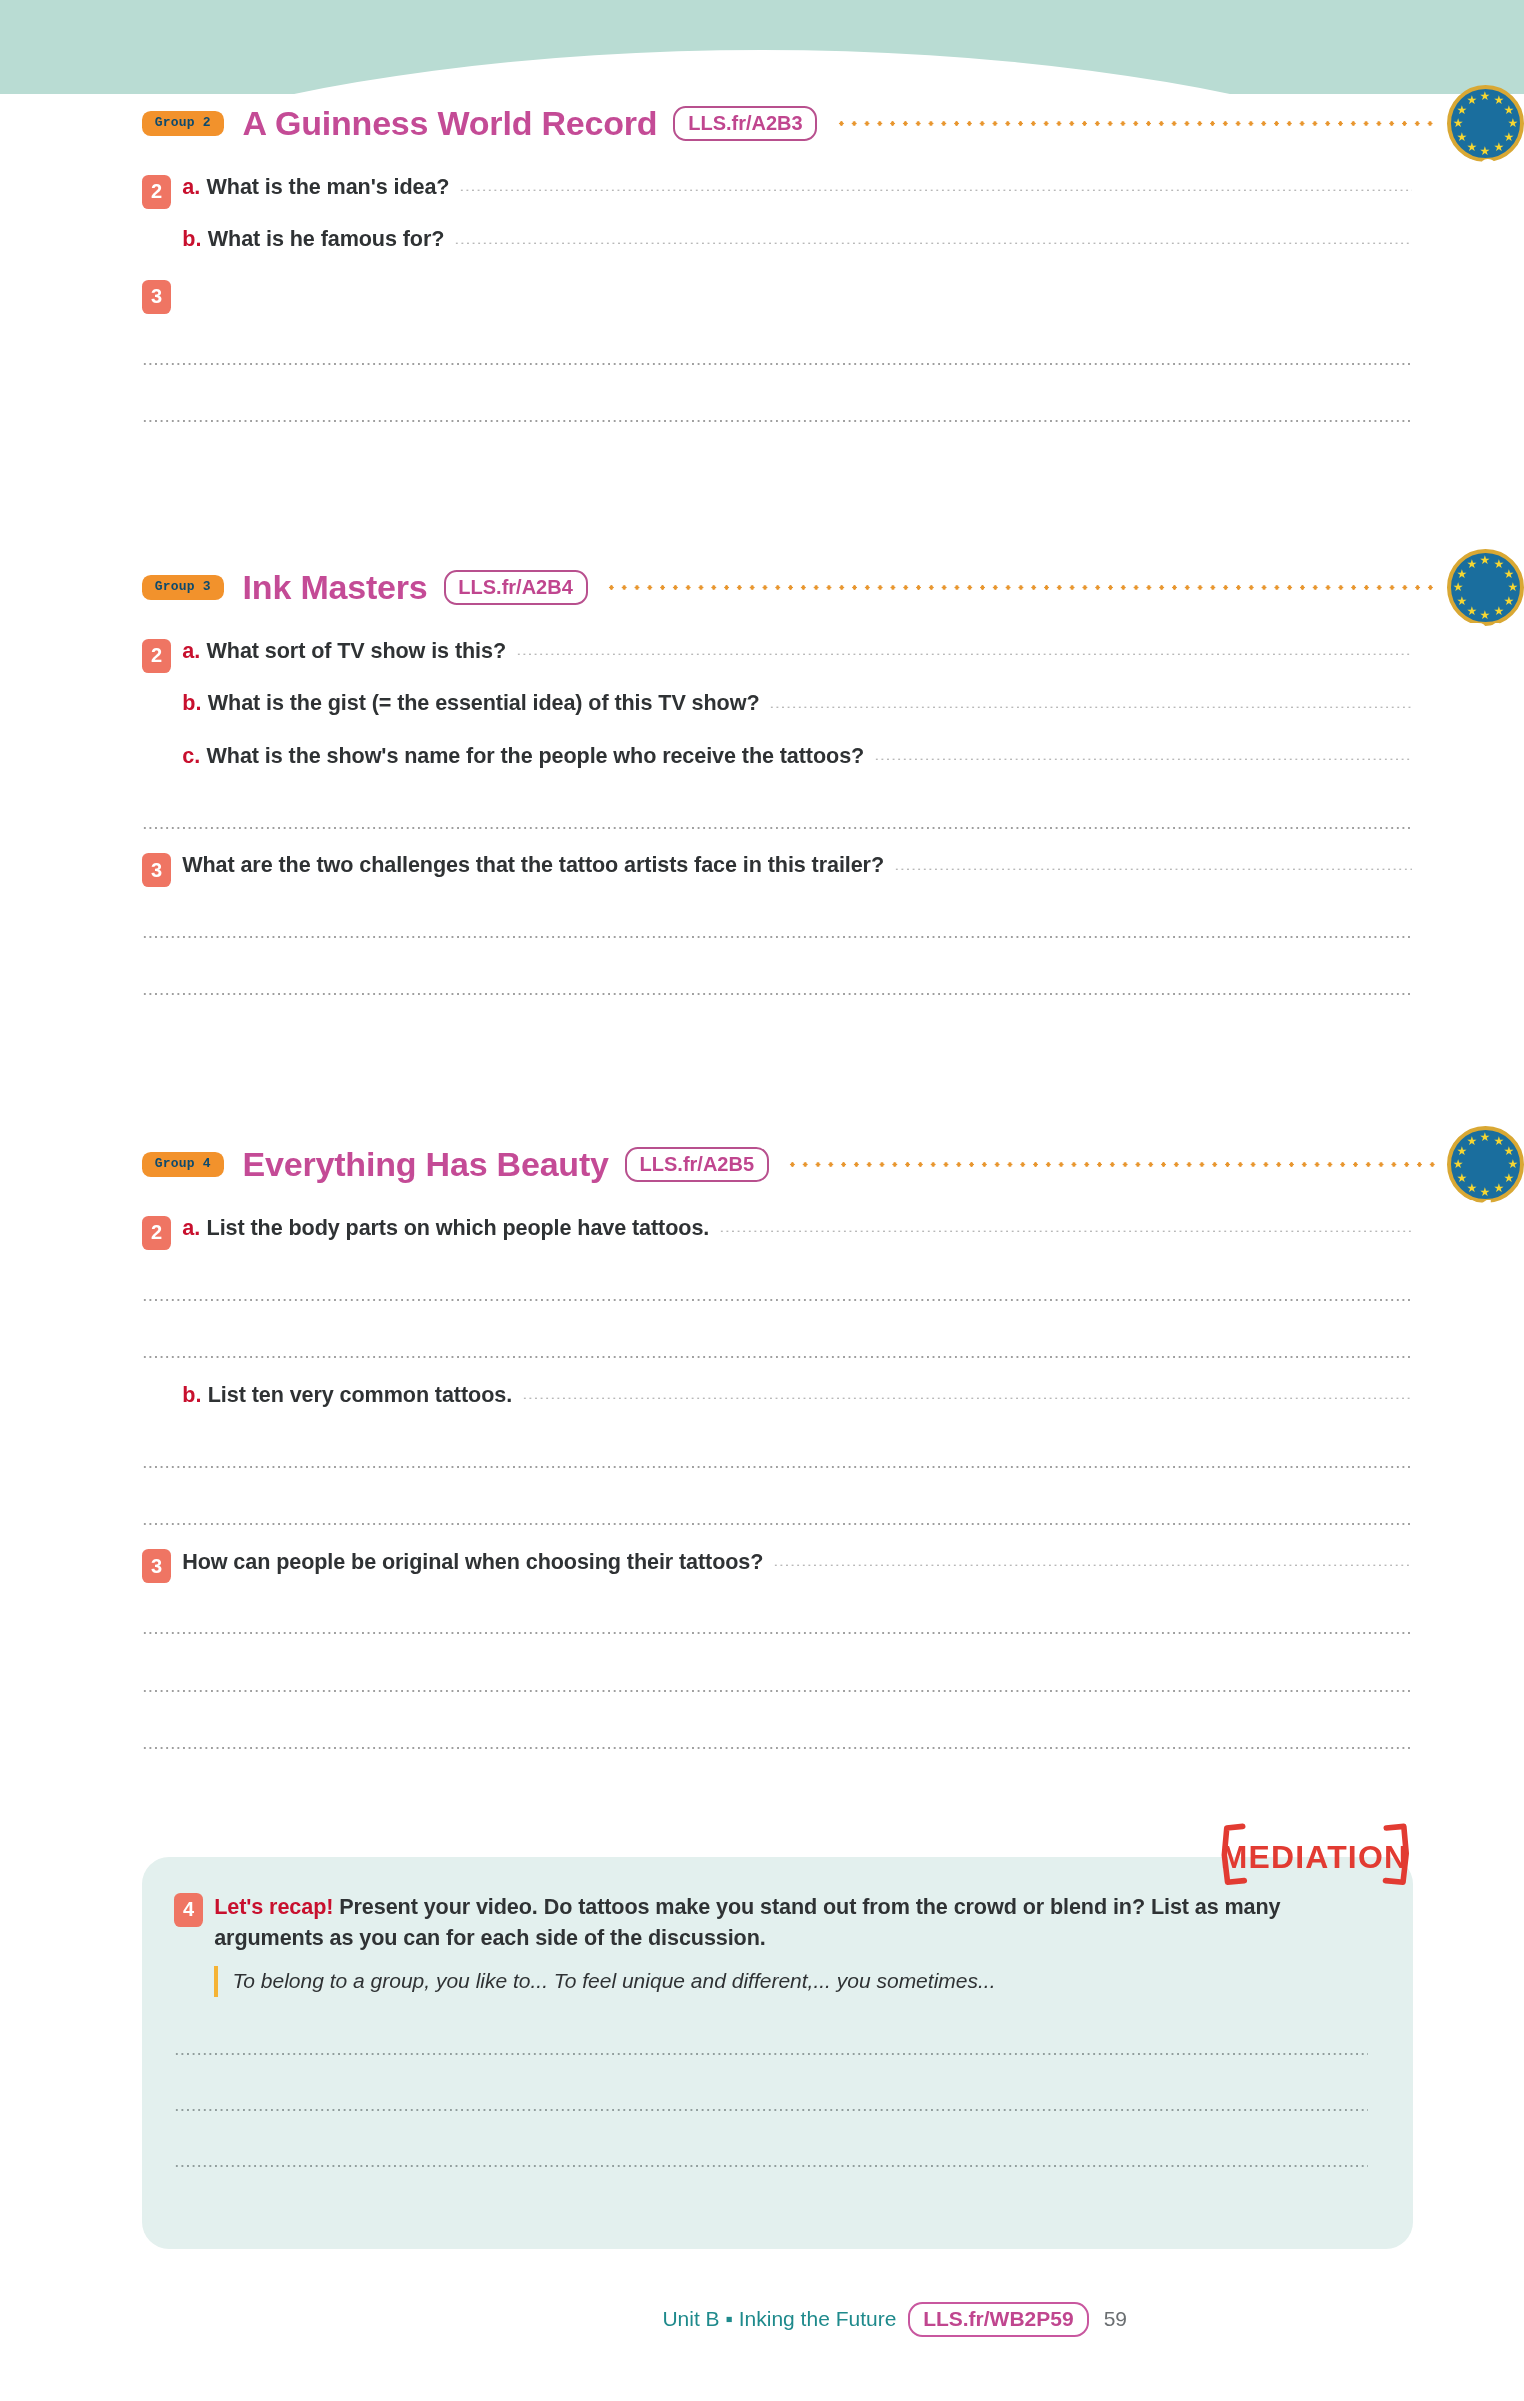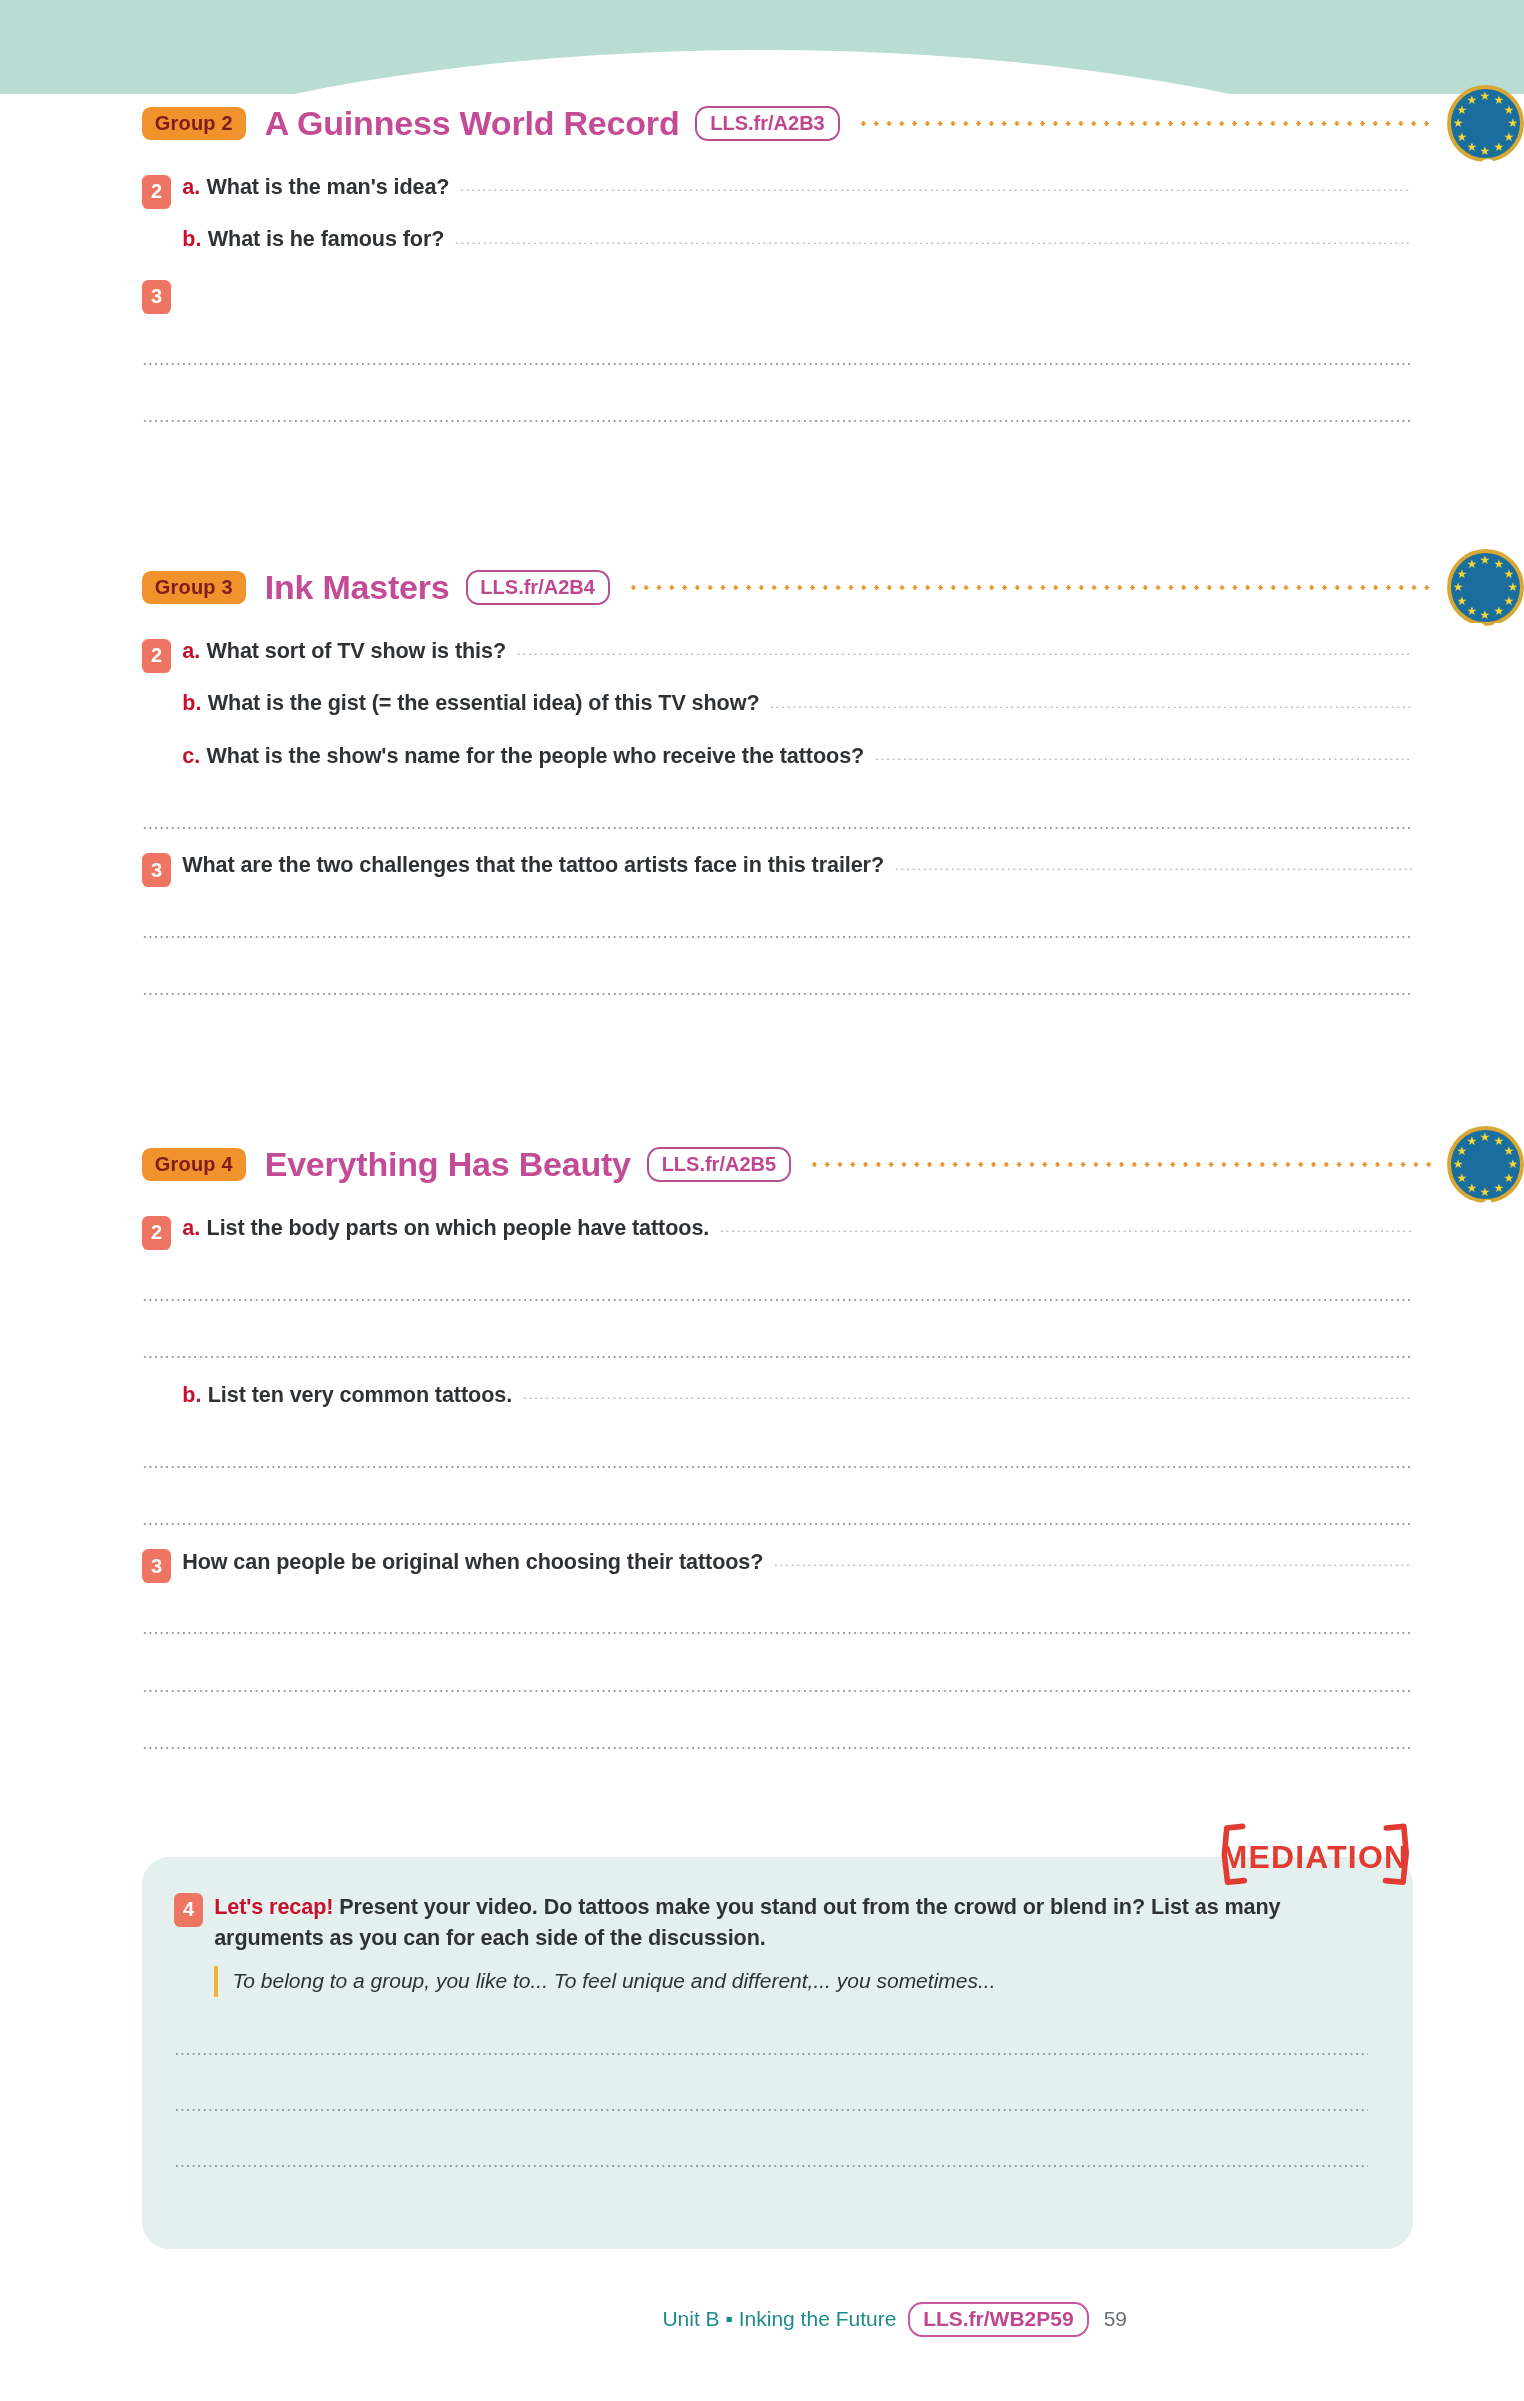--- a/index.html
+++ b/index.html
@@ -40,29 +40,30 @@
 
   .group-header {
     position: relative;
     display: flex;
     align-items: center;
     height: 59px;
     padding-left: 142px;
   }
   .group-chip {
     background: #f2922c;
-    color: #7f1d1d;
-    font-size: 20px;
+    color: #0c4a6e;
+    font-size: 13px;
     font-weight: bold;
     letter-spacing: 0.2px;
     border-radius: 8.8px;
     padding: 5.6px 12.8px 7.2px 12.8px;
     line-height: 1;
     white-space: nowrap;
     box-shadow: 0 0 0 3.2px rgba(255,255,255,.9);
+    font-family: Liberation Mono, monospace;
   }
   .group-title {
     color: #c44b96;
     font-size: 34px;
     font-weight: bold;
     letter-spacing: -0.2px;
     margin-left: 19px;
     white-space: nowrap;
   }
   .code-pill {

